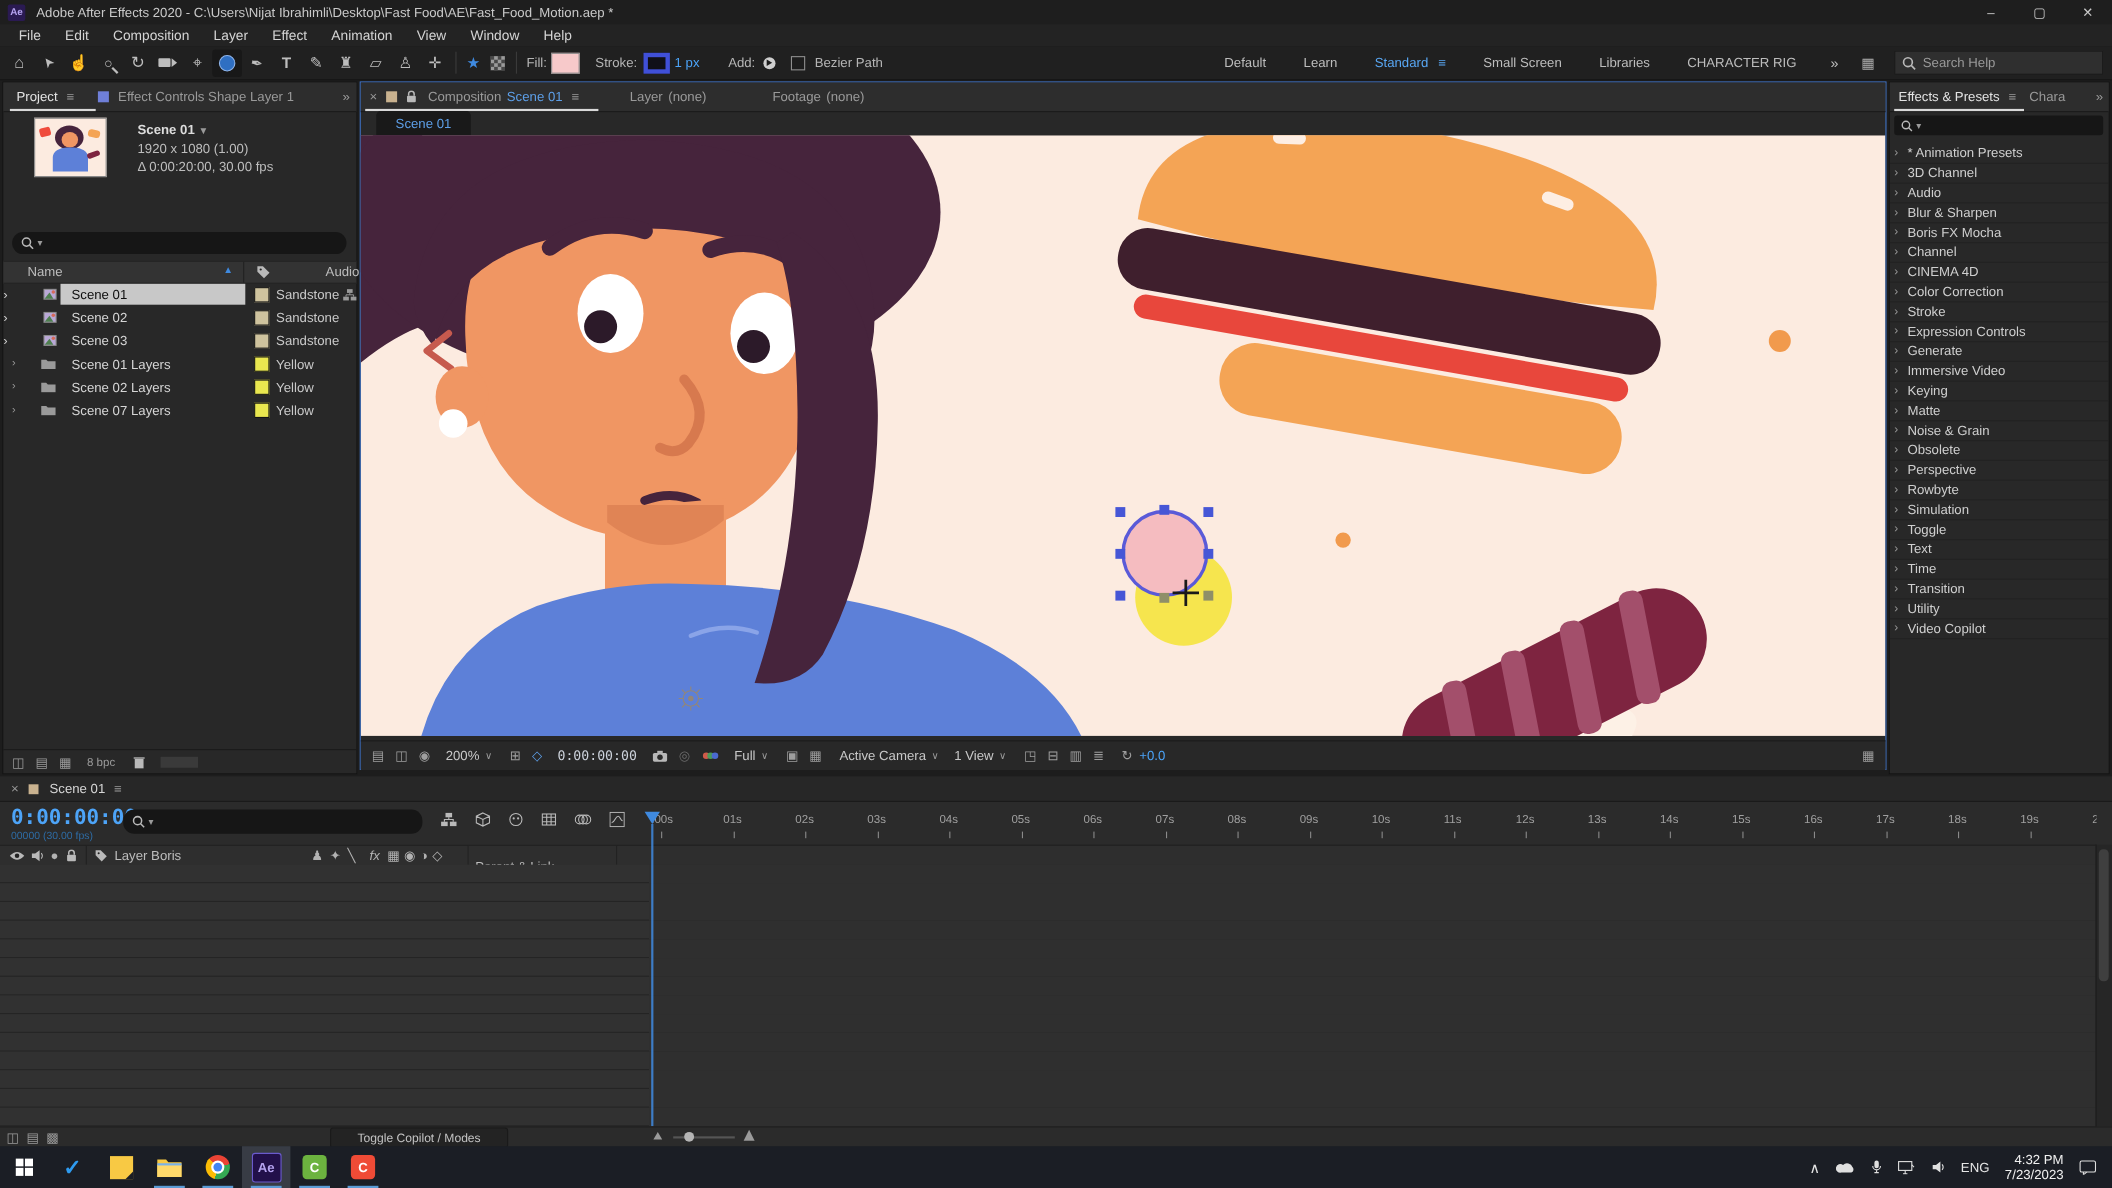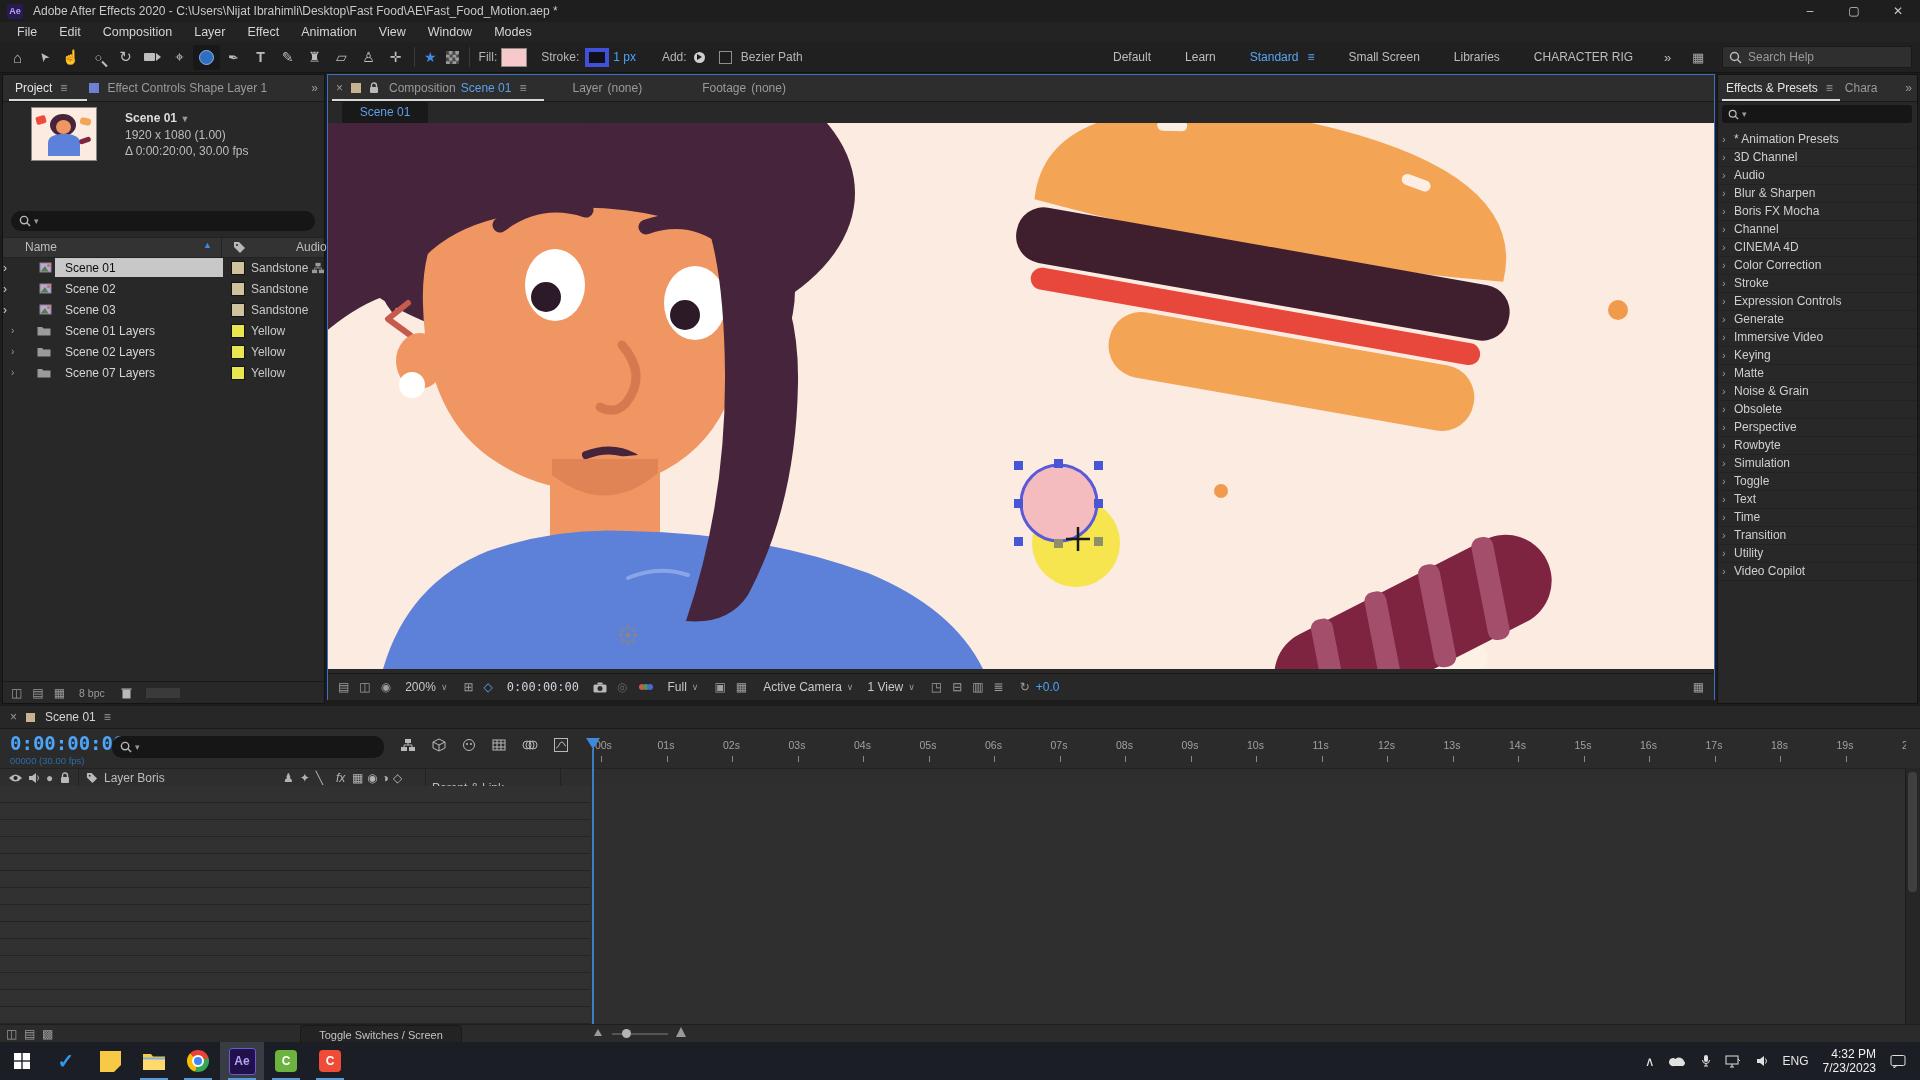--- a/index.html
+++ b/index.html
@@ -225,21 +225,21 @@
   <div class="abs menubar">
 
   <span class="menu-item" style="--i: 0;">File</span>
       <span class="menu-item" style="--i: 1;">Edit</span>
       <span class="menu-item" style="--i: 2;">Composition</span>
       <span class="menu-item" style="--i: 3;">Layer</span>
       <span class="menu-item" style="--i: 4;">Effect</span>
       <span class="menu-item" style="--i: 5;">Animation</span>
       <span class="menu-item" style="--i: 6;">View</span>
       <span class="menu-item" style="--i: 7;">Window</span>
-      <span class="menu-item" style="--i: 8;">Modes</span>
+      <span class="menu-item" style="--i: 8;">Help</span>
     </div>
 
   <div class="abs toolbar">
     <div class="tools">
 
     <span class="tool home-tool" style="--i: 0;"></span>
         <span class="tool selection-tool" style="--i: 1;"></span>
         <span class="tool hand-tool" style="--i: 2;"></span>
         <span class="tool zoom-tool" style="--i: 3;"></span>
         <span class="tool rotate-tool" style="--i: 4;"></span>
@@ -847,21 +847,21 @@
         </div>
       </div>
 
     <div class="abs" style="left:586px;top:32px;width:0;height:0;border-left:7px solid transparent;border-right:7px solid transparent;border-top:11px solid #3f8ae0"></div>
     <div class="abs" style="left:592px;top:43px;width:2px;height:275px;background:#3f8ae0;opacity:.85"></div>
 
     <div class="abs" style="left:0;top:318px;width:1920px;height:18px;background:#2b2b2b;border-top:1px solid #1e1e1e;color:#9a9a9a">
       <span class="abs" style="left:6px;top:2px">◫</span>
       <span class="abs" style="left:24px;top:2px">▤</span>
       <span class="abs" style="left:42px;top:2px">▩</span>
-      <span class="abs" style="left:300px;top:0;width:160px;height:17px;background:#232323;border:1px solid #1a1a1a;border-radius:3px;display:flex;align-items:center;justify-content:center;color:#c3c3c3;font-size:11px">Toggle Switches / Screen</span>
+      <span class="abs" style="left:300px;top:0;width:160px;height:17px;background:#232323;border:1px solid #1a1a1a;border-radius:3px;display:flex;align-items:center;justify-content:center;color:#c3c3c3;font-size:11px">Toggle Copilot / Modes</span>
       <span class="abs" style="left:594px;top:4px;border-left:4px solid transparent;border-right:4px solid transparent;border-bottom:7px solid #9a9a9a"></span>
       <span class="abs" style="left:612px;top:8px;width:56px;height:2px;background:#555"></span>
       <span class="abs" style="left:622px;top:4px;width:9px;height:9px;border-radius:50%;background:#b5b5b5"></span>
       <span class="abs" style="left:676px;top:2px;border-left:5px solid transparent;border-right:5px solid transparent;border-bottom:10px solid #9a9a9a"></span>
     </div>
 
     <div class="abs" style="right:0;top:62px;width:14px;height:256px;background:#262626;border-left:1px solid #1c1c1c">
       <div class="abs" style="left:2px;top:4px;width:9px;height:120px;background:#3f3f3f;border-radius:4px"></div>
     </div>
   </div>

